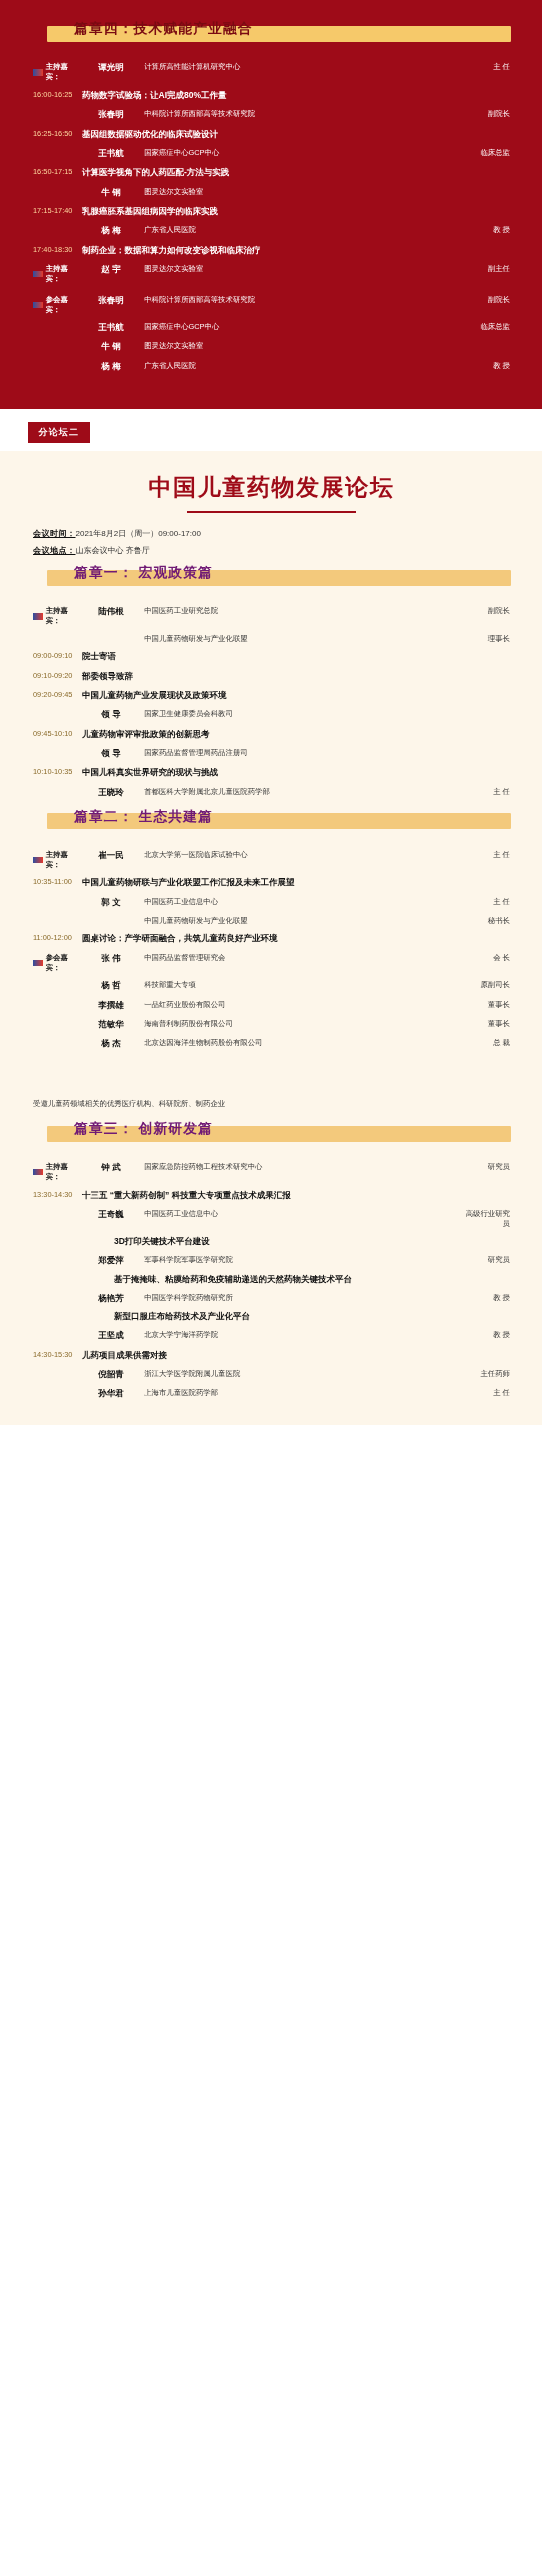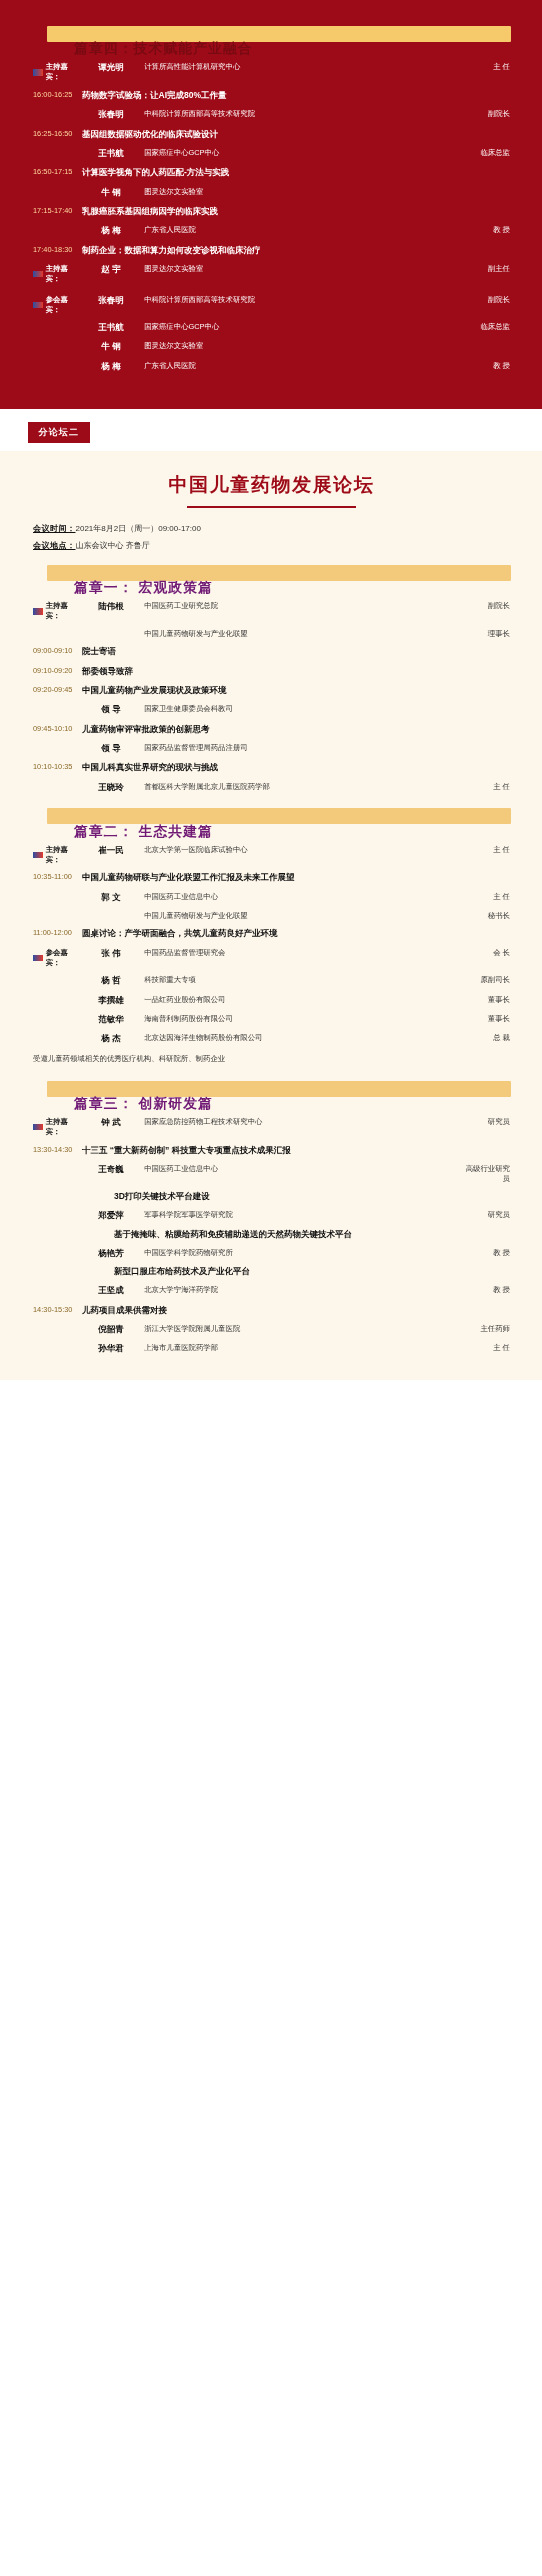--- a/index.html
+++ b/index.html
@@ -24,21 +24,21 @@
   }
   .chapter-banner .bar {
     position: absolute;
     left: 47px; right: 32px; top: 7.4px;
     height: 16px;
     background: #f6c96a;
     border-radius: 1.1px;
   }
   .chapter-banner .title {
     position: absolute;
-    left: 74px; top: 22px;
+    left: 74px; top: 2px;
     font-size: 13.8px;
     font-weight: bold;
     color: #7a0a12;
     letter-spacing: 1.1px;
     z-index: 3;
     white-space: nowrap;
   }
   .redblock .title { color: #7a0a12; }
 
   .rowlist { padding: 0 33px; }
@@ -100,21 +100,21 @@
     letter-spacing: 1.1px;
   }
 
   
   .creamblock {
     background: #fdf6ea;
     padding: 2.1px 0 21px 0;
   }
   .forum-title {
     text-align: center;
-    font-size: 19px;
+    font-size: 23px;
     font-weight: bold;
     color: #9e0b18;
     letter-spacing: 1.6px;
     padding: 19px 0 5.3px 0;
   }
   .forum-title .under {
     display: block;
     width: 169px; height: 2.1px;
     background: #9e0b18;
     margin: 7.4px auto 0 auto;
@@ -136,20 +136,21 @@
   .creamblock .row .name { color: #111; }
   .creamblock .row .org { color: #333; }
   .creamblock .row .role { color: #333; }
   .creamblock .row.timeline .topic { color: #111; }
 
   .note {
     padding: 4.2px 33px;
     font-size: 7.4px;
     color: #333;
     line-height: 1.7;
+    margin-top: 40px;
   }
   .indent-topic {
     padding: 3.2px 33px 3.2px 81px;
     font-size: 8.5px;
     font-weight: bold;
     color: #111;
   }
 </style>
 </head>
 <body>

